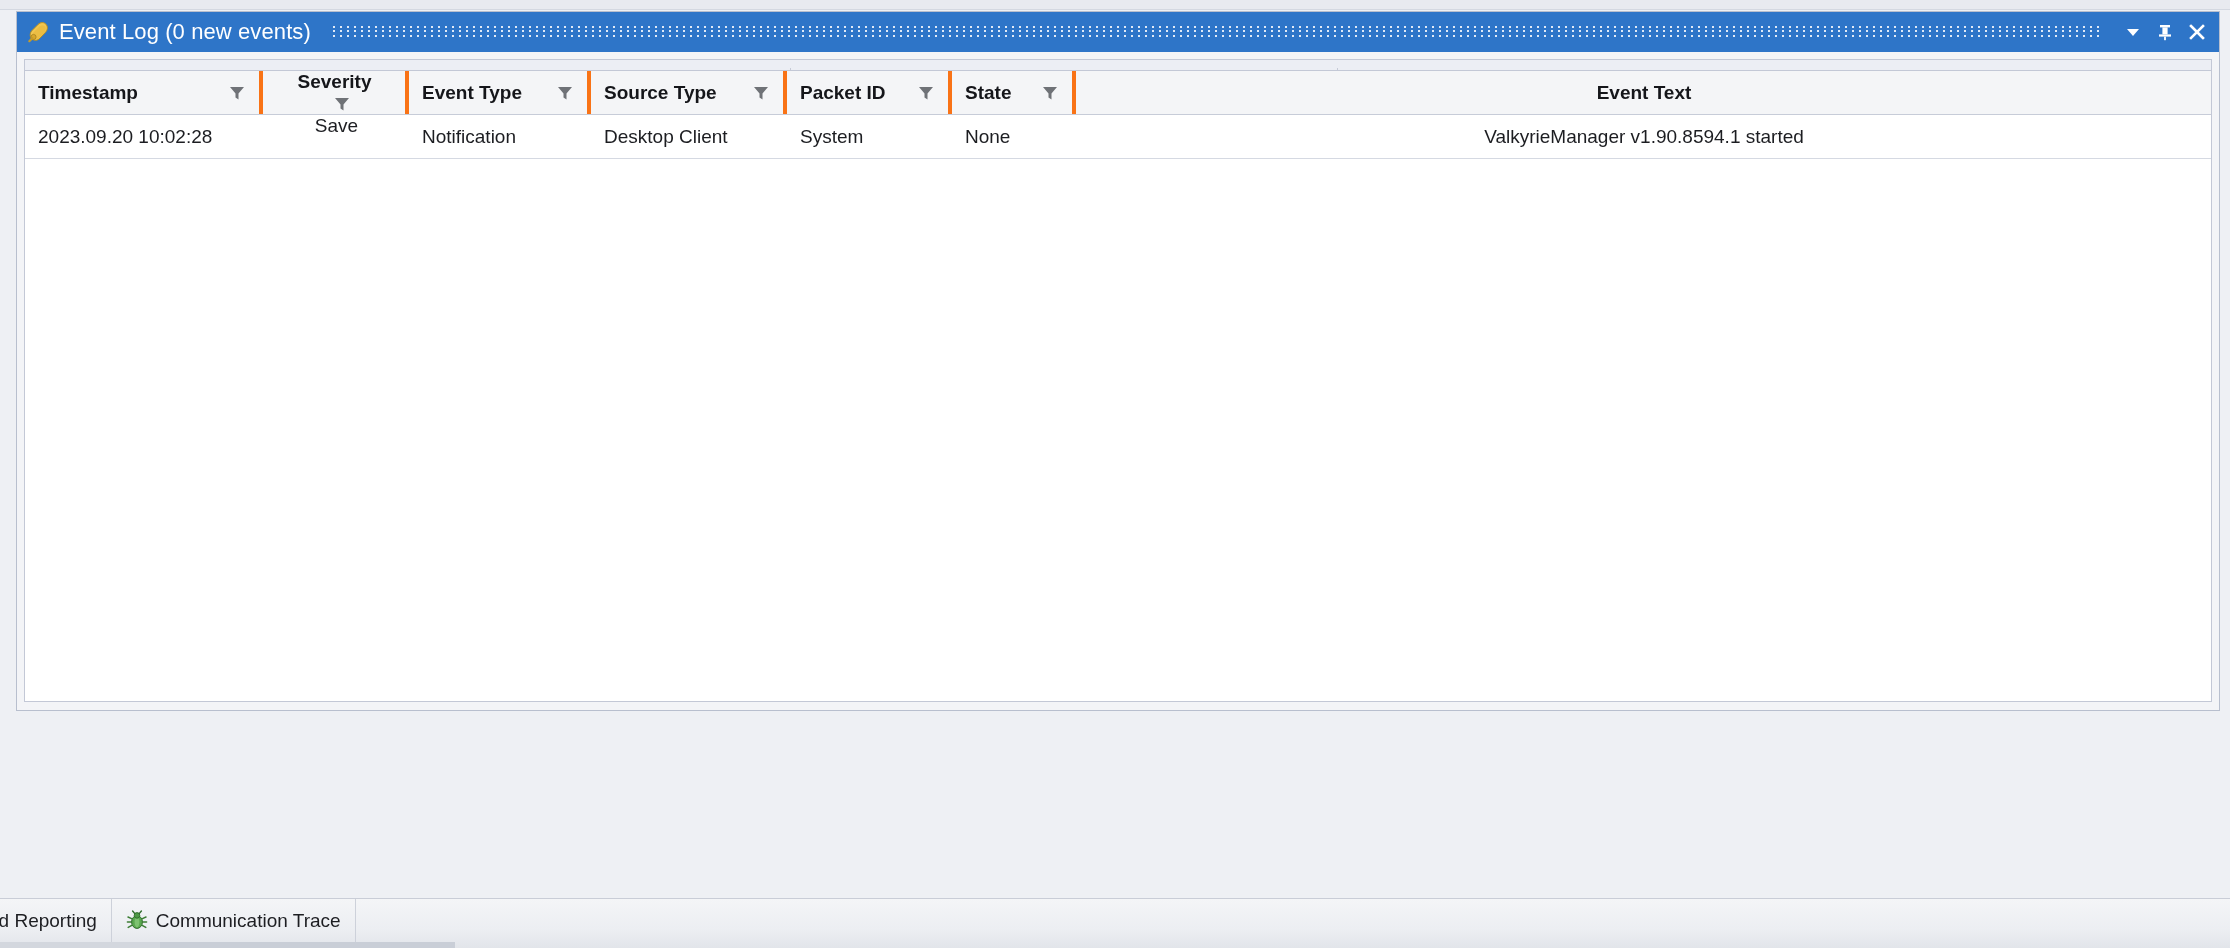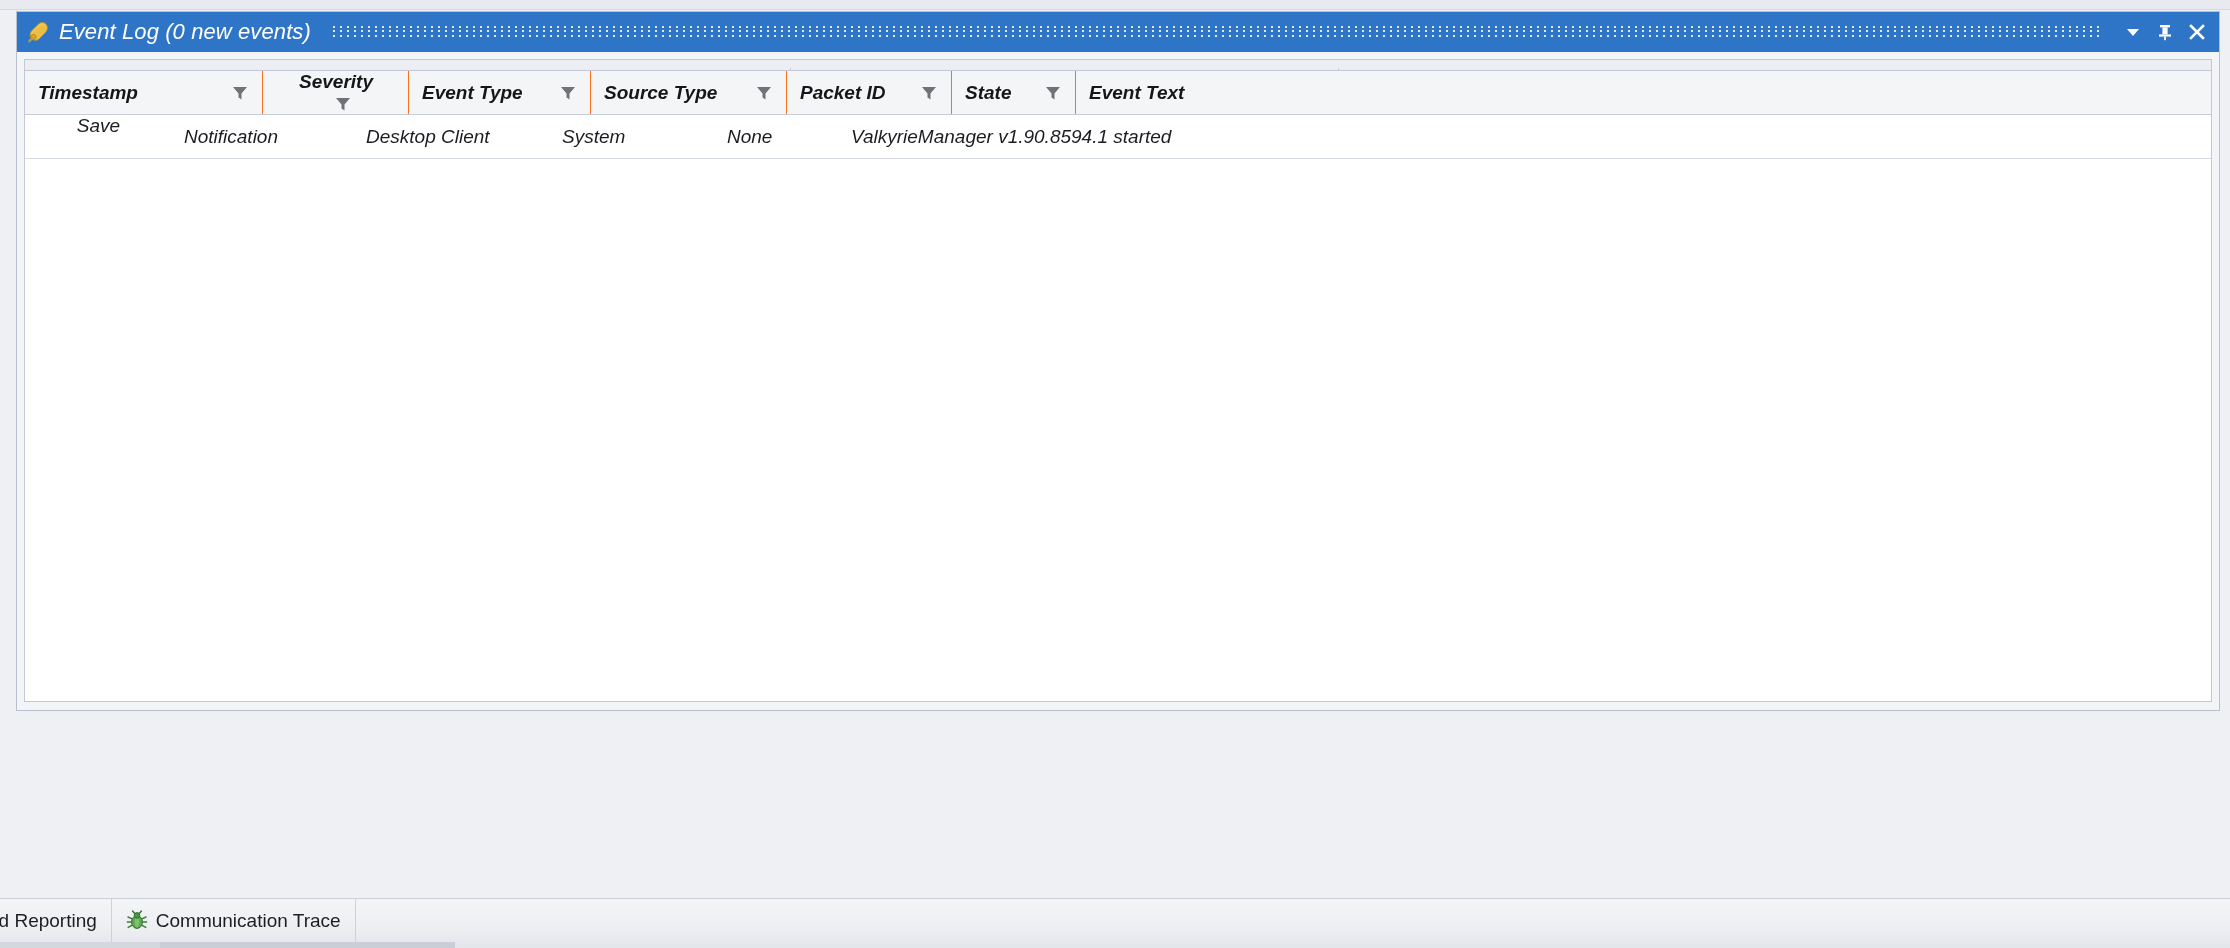--- a/index.html
+++ b/index.html
@@ -42,21 +42,20 @@
 
   #panel {
     position: absolute;
     left: 16px;
     top: 11px;
     width: 2204px;
     height: 700px;
     background: #f3f4f7;
     border: 1px solid #b8bfce;
     box-sizing: border-box;
-    font-style: italic;
   }
 
   
   #title-bar {
     position: relative;
     height: 40px;
     background: #2e75c8;
     display: flex;
     align-items: center;
     padding: 0 6px 0 8px;
@@ -224,21 +223,21 @@
     background: #f4f5f7;
     border-bottom: 1px solid #c7ccd8;
     box-sizing: border-box;
   }
   .hcell {
     display: flex;
     align-items: center;
     justify-content: space-between;
     box-sizing: border-box;
     padding: 0 12px 0 13px;
-    border-right: 1px solid #f97316;
+    border-right: 4px solid #f97316;
     font-size: 19px;
     font-weight: bold;
     color: #15161a;
     white-space: nowrap;
     cursor: pointer;
     font-family: "Liberation Sans", sans-serif;
   }
   .hcell:last-child { border-right: none; }
   .funnel { flex: 0 0 auto; margin-left: 14px; display: block; }
 
@@ -265,21 +264,21 @@
     height: 600px;
   }
 
   
   .col-0 { width: 238px; }
   .col-1 { width: 146px; flex-direction: column; }
   .col-2 { width: 182px; align-items: center; }
   .col-3 { width: 196px; }
   .col-4 { width: 165px; }
   .col-5 { width: 124px; text-align: right; }
-  .col-6 { flex: 1 1 auto; }
+  .col-6 { flex: 1 1 auto; justify-content: center; }
 
   
   #bottom-bar {
     position: absolute;
     left: 0;
     top: 898px;
     width: 2230px;
     height: 50px;
     background: linear-gradient(to bottom, #f4f5f7 0%, #eceef2 62%, #e2e5ea 100%);
     border-top: 1px solid #c9cdd7;
@@ -485,20 +484,21 @@
             <path d="M3 4 L17 4 L11.5 10.5 L11.5 16.5 L8.5 14.5 L8.5 10.5 Z" fill="#6f7277"></path>
           </svg>
         </div>
 
         <div class="hcell col-6">
           <span>Event Text</span>
         </div>
       </div>
 
       <div class="grid-row">
+        <div class="dcell col-0">2023.09.20 10:02:28</div>
         <div class="dcell col-1">Save</div>
         <div class="dcell col-2">Notification</div>
         <div class="dcell col-3">Desktop Client</div>
         <div class="dcell col-4">System</div>
         <div class="dcell col-5">None</div>
         <div class="dcell col-6">ValkyrieManager v1.90.8594.1 started</div>
       </div>
 
       <div id="grid-body-empty"></div>
     </div>

